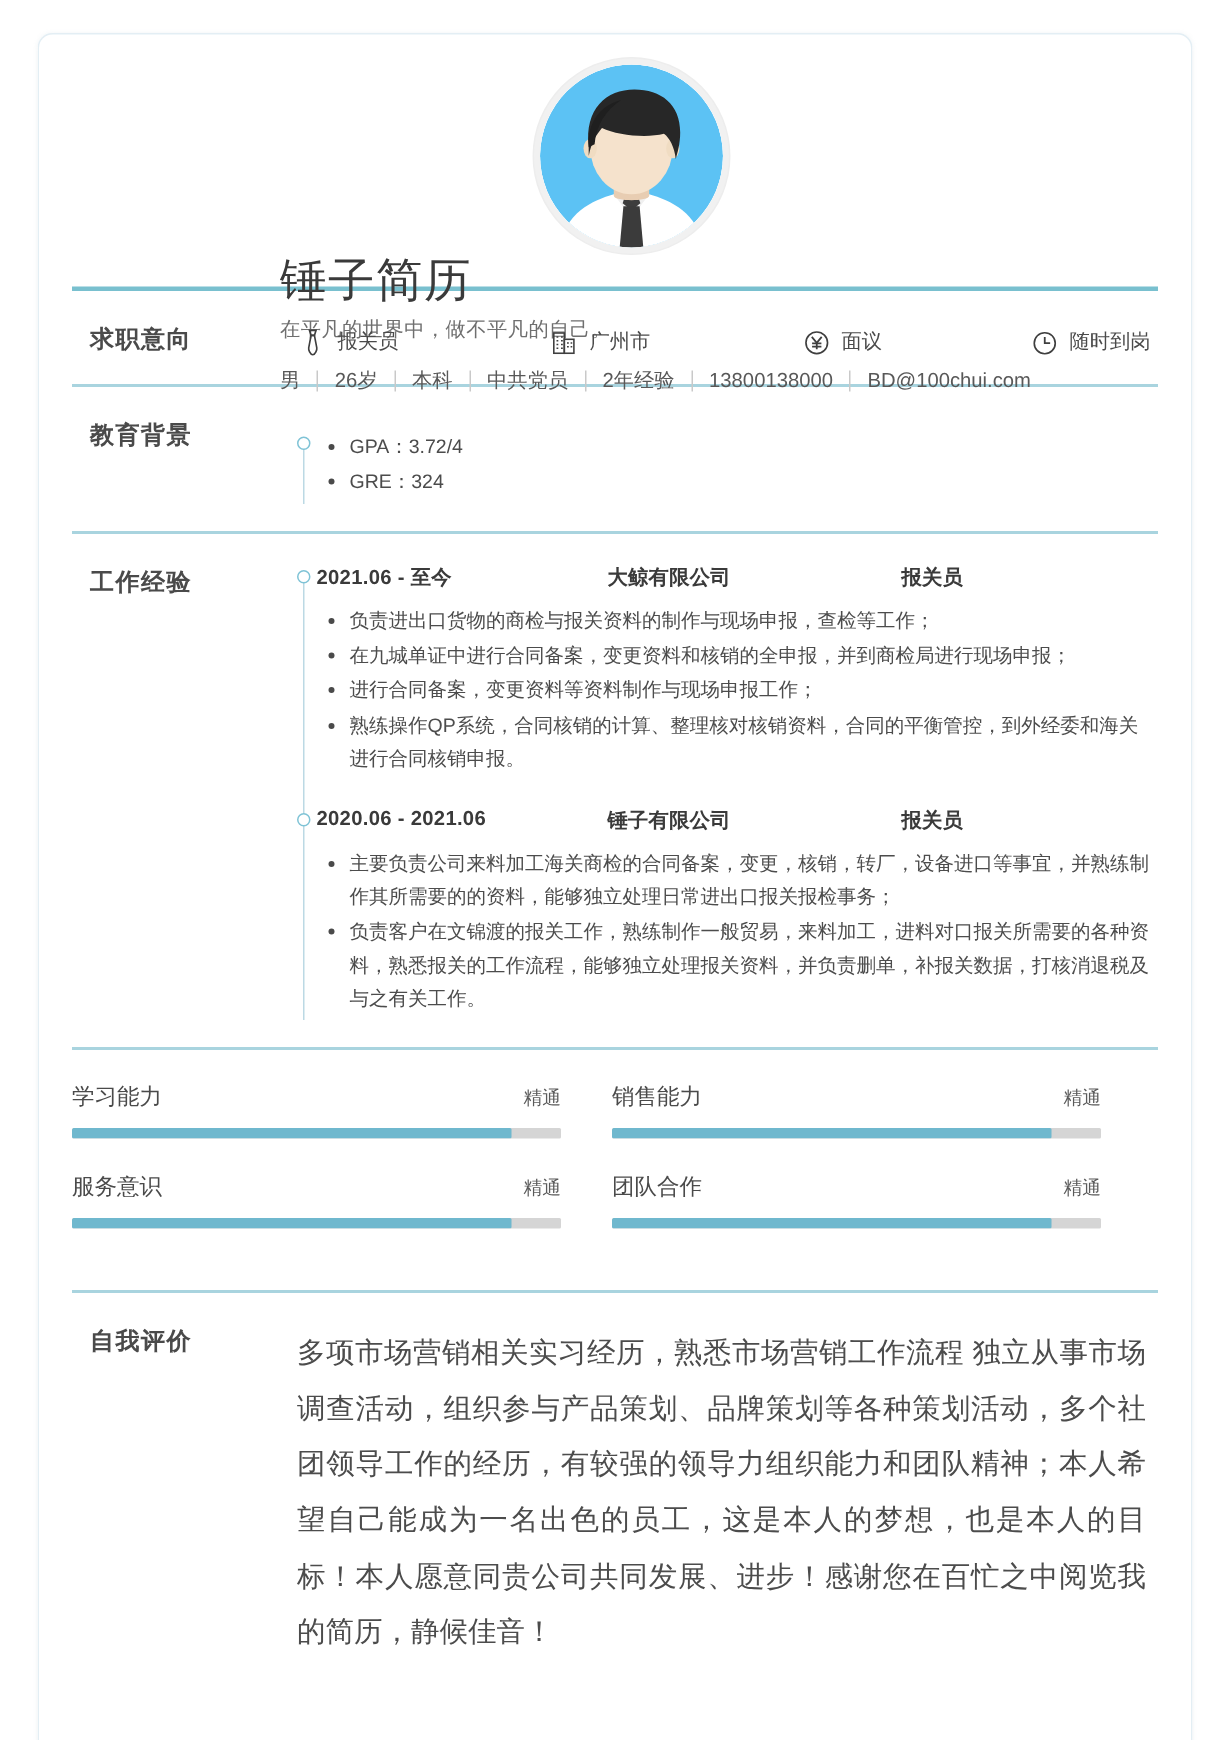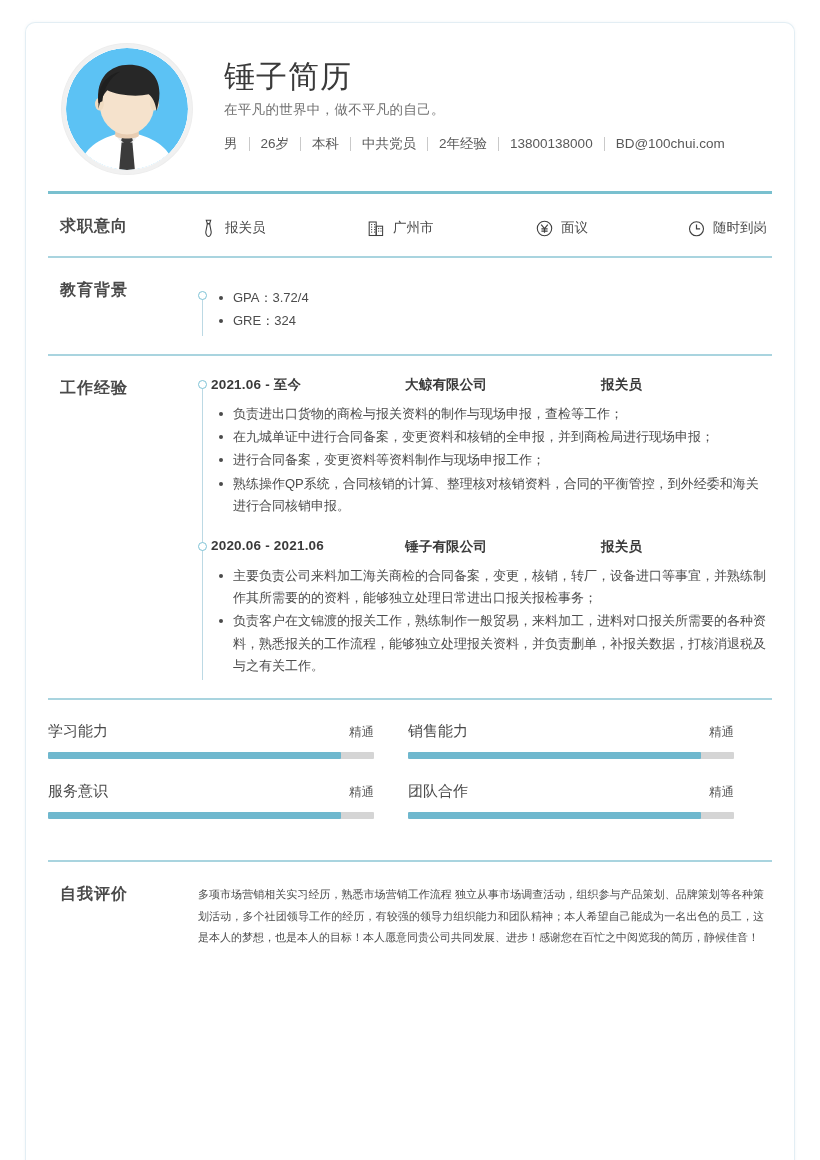--- a/index.html
+++ b/index.html
@@ -29,20 +29,21 @@
     box-shadow: 0 0 3px rgba(180,200,210,0.18);
   }
   .inner { padding: 0 14px; }
 
   
   .header {
     display: flex;
     align-items: center;
     padding: 16px 0 12px 22px;
     height: 168px;
+    flex-direction: column;
   }
   .avatar-wrap {
     flex: 0 0 auto;
     width: 130px;
     height: 130px;
     border-radius: 50%;
     background: #ffffff;
     border: 4px solid #f1f1f1;
     box-shadow: 0 0 0 1px #ededed;
     display: flex;
@@ -219,21 +220,21 @@
     overflow: hidden;
   }
   .skill-fill {
     height: 100%;
     background: #6fb8ce;
     border-radius: 1px;
   }
 
   
   .summary-text {
-    font-size: 11px;
+    font-size: 19px;
     color: #4c4c4c;
     line-height: 1.95;
     text-align: justify;
     padding-right: 4px;
     padding-top: 2px;
   }
   .tail { height: 120px; }
 </style>
 </head>
 <body>

